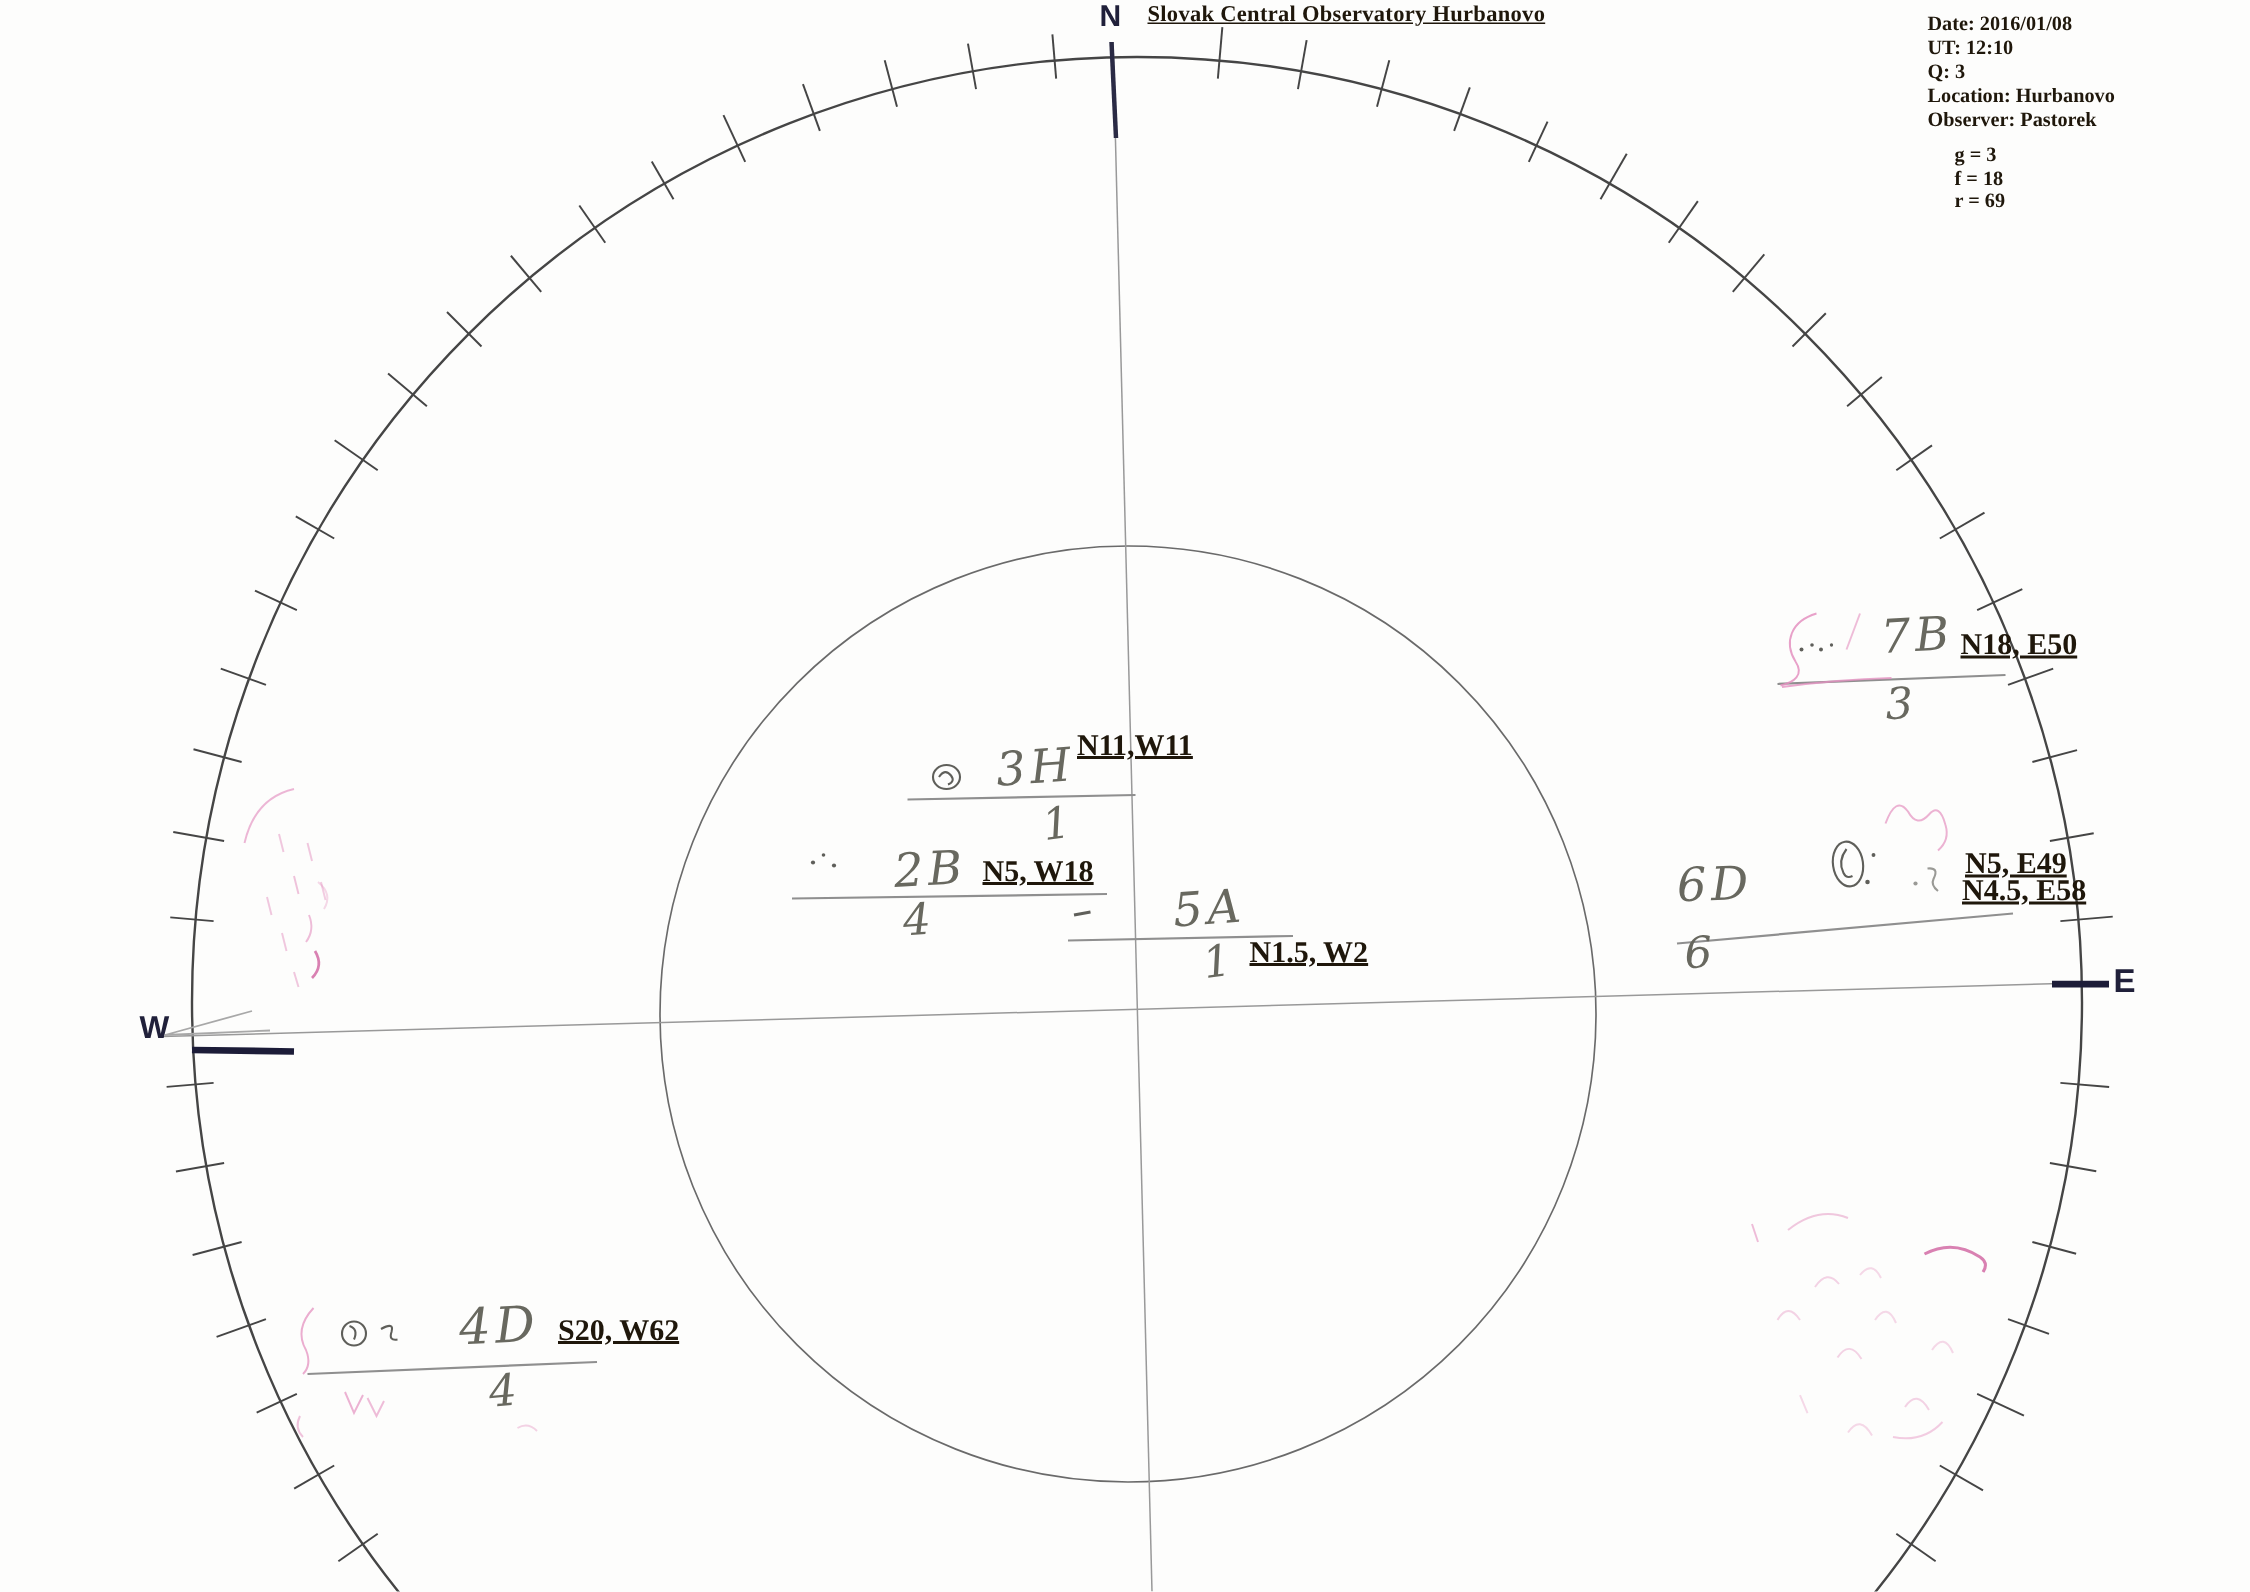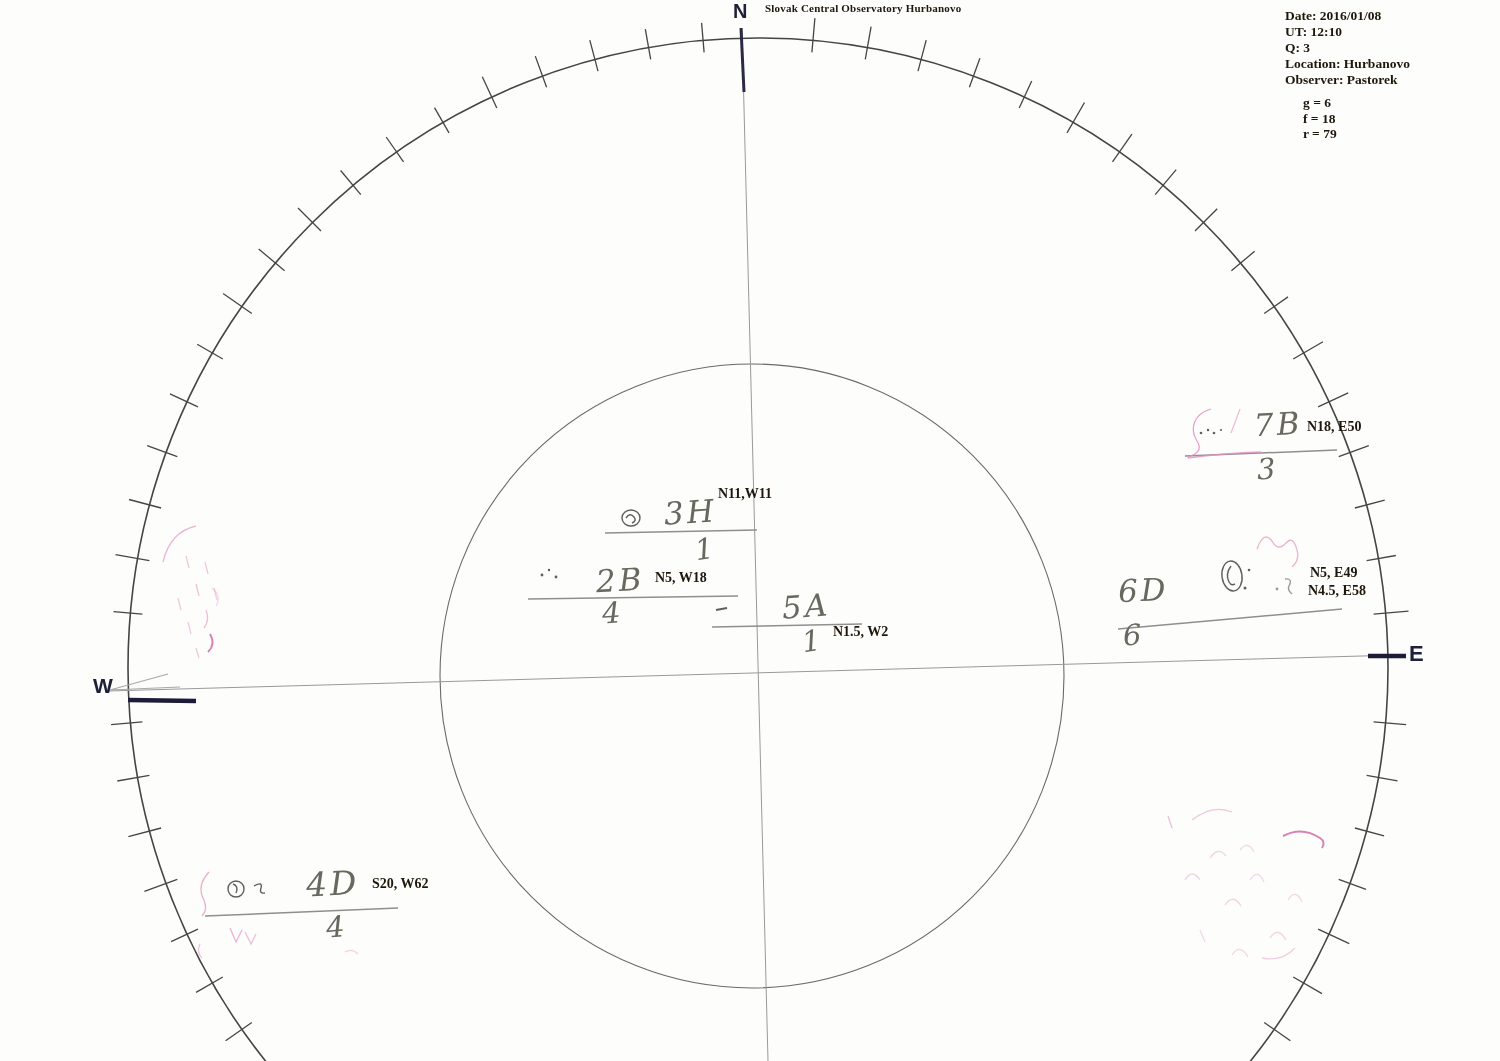--- a/index.html
+++ b/index.html
@@ -11,23 +11,23 @@
   .stage { position:absolute; left:0; top:0; width:1500px; height:1061px; }
   svg.drawing { position:absolute; left:0; top:0; }
 
   .printed {
     position:absolute;
     font-family:"Liberation Serif", serif;
     font-weight:bold;
     color:#1f170b;
     white-space:nowrap;
   }
-  .title { left:765px; top:2px; font-size:11px; letter-spacing:0.2px; }
+  .title { left:765px; top:2px; font-size:15px; letter-spacing:0.2px;text-decoration:underline; }
   .hdr-line { font-size:13.5px; }
-  .coords { font-size:14px; }
+  .coords { font-size:20px;text-decoration:underline; }
 
   .compass {
     position:absolute;
     font-family:"Liberation Sans", sans-serif;
     font-weight:bold;
     color:#20203a;
     white-space:nowrap;
   }
   .c-n { left:733px; top:0px;  font-size:20px; }
   .c-w { left:93px;  top:674px; font-size:21px; }
@@ -245,23 +245,23 @@
 
   <div class="printed hdr">
     <div class="hdr-line">Date: 2016/01/08</div>
     <div class="hdr-line">UT: 12:10</div>
     <div class="hdr-line">Q: 3</div>
     <div class="hdr-line">Location: Hurbanovo</div>
     <div class="hdr-line">Observer: Pastorek</div>
   </div>
 
   <div class="printed cnt">
-    <div class="hdr-line">g = 6</div>
+    <div class="hdr-line">g = 3</div>
     <div class="hdr-line">f = 18</div>
-    <div class="hdr-line">r = 79</div>
+    <div class="hdr-line">r = 69</div>
   </div>
 
   <div>
     <div class="hand gid" style="left:664px;top:494px;transform:rotate(-4deg)">3H</div>
     <div class="printed coords" style="left:718px;top:486px">N11,W11</div>
     <div class="hand gcnt" style="left:695px;top:532px;transform:rotate(-8deg)">1</div>
   </div>
 
   <div>
     <div class="hand gid" style="left:596px;top:562px;transform:rotate(-3deg)">2B</div>

